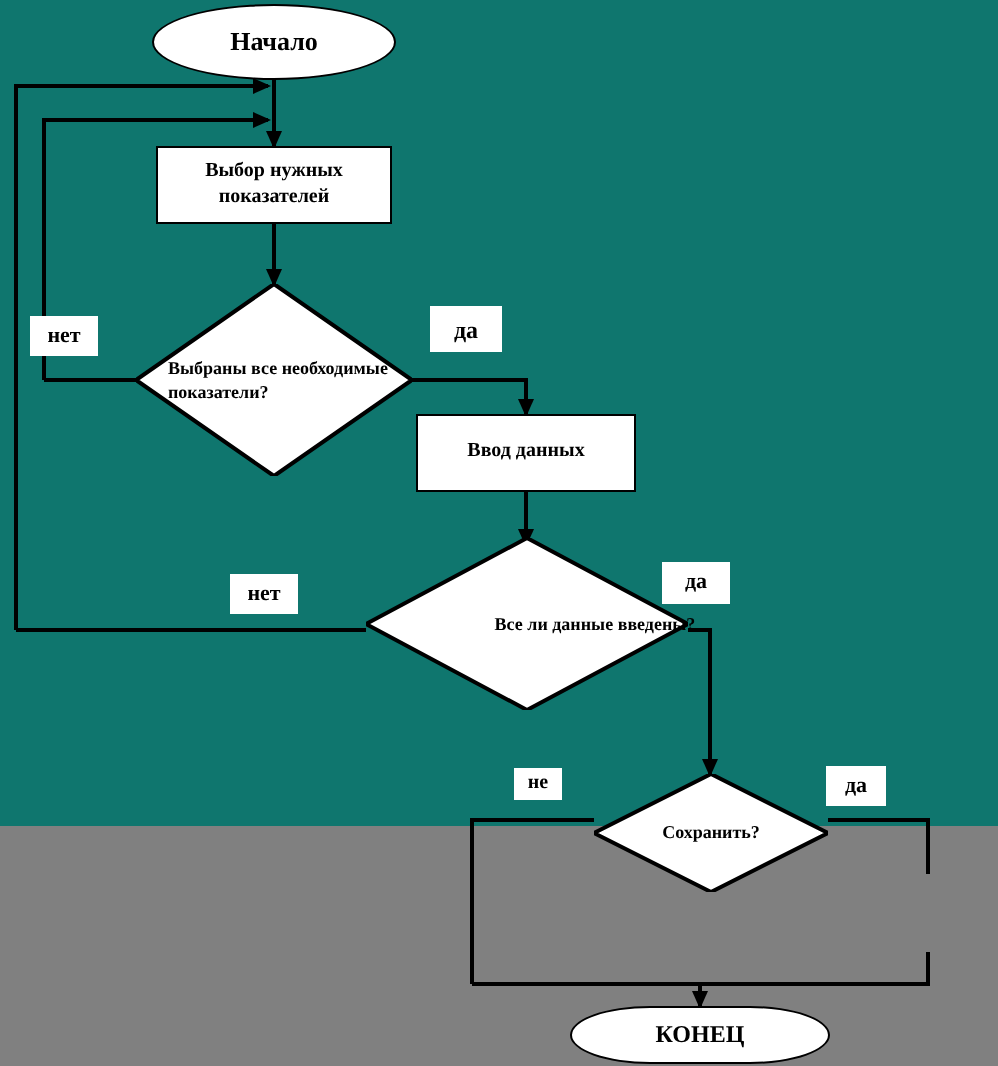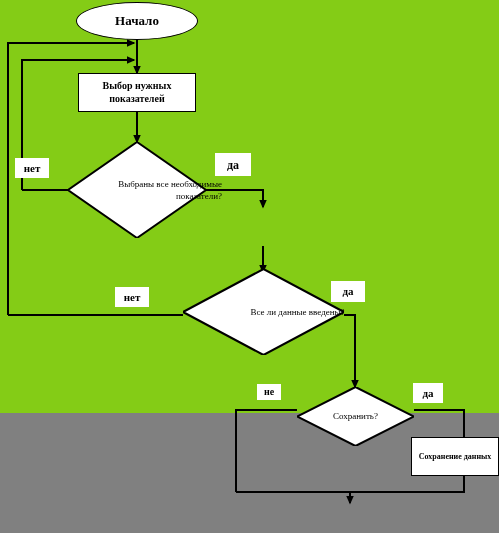--- a/index.html
+++ b/index.html
@@ -10,21 +10,21 @@
   body {
     width: 499px;
     height: 533px;
     font-family: "Liberation Serif", "DejaVu Serif", serif;
     overflow: hidden;
   }
   #canvas {
     position: relative;
     width: 499px;
     height: 413px;
-    background: #84cc16;
+    background: #0f766e;
   }
   #wires {
     position: absolute;
     left: 0; top: 0;
     width: 499px;
     height: 533px;
   }
   .node {
     position: absolute;
     background: #ffffff;
@@ -55,23 +55,23 @@
     left: 0; top: 0;
   }
   .diamond-label {
     position: absolute;
     left: 0; top: 0;
     width: 100%;
     height: 100%;
     display: flex;
     align-items: center;
     justify-content: center;
-    text-align: right;
+    text-align: left;
     color: #000;
-    font-weight: normal;
+    font-weight: bold;
     line-height: 1.35;
     pointer-events: none;
   }
   .edge-label {
     position: absolute;
     background: #ffffff;
     border: 1px solid #ffffff;
     color: #000000;
     font-weight: bold;
     text-align: center;
@@ -135,43 +135,46 @@
 
   <div class="diamond-wrap" style="left:68px; top:142px; width:138px; height:96px;">
     <svg width="138" height="96" viewBox="0 0 138 96" xmlns="http://www.w3.org/2000/svg">
       <polygon points="69,0 138,48 69,96 0,48" fill="#ffffff" stroke="#000000" stroke-width="2"></polygon>
     </svg>
     <div class="diamond-label" style="font-size:9px; padding:0 16px;">
       <span>Выбраны все необходимые показатели?</span>
     </div>
   </div>
 
+  <div class="node rect" style="left:208px; top:207px; width:110px; height:39px; font-size:10px;">
+    <span>Ввод данных</span>
+  </div>
 
   <div class="diamond-wrap" style="left:183px; top:269px; width:161px; height:86px;">
     <svg width="161" height="86" viewBox="0 0 161 86" xmlns="http://www.w3.org/2000/svg">
       <polygon points="80.5,0 161,43 80.5,86 0,43" fill="#ffffff" stroke="#000000" stroke-width="2"></polygon>
     </svg>
     <div class="diamond-label" style="font-size:9px; padding:0 34px;">
       <span>Все ли данные введены?</span>
     </div>
   </div>
 
   <div class="diamond-wrap" style="left:297px; top:387px; width:117px; height:59px;">
     <svg width="117" height="59" viewBox="0 0 117 59" xmlns="http://www.w3.org/2000/svg">
       <polygon points="58.5,0 117,29.5 58.5,59 0,29.5" fill="#ffffff" stroke="#000000" stroke-width="2"></polygon>
     </svg>
     <div class="diamond-label" style="font-size:9px;">
       <span>Сохранить?</span>
     </div>
   </div>
 
-  <div class="node rect" style="left:411px; top:437px; width:88px; height:39px; font-size:8px; padding:2px 4px;">
-    <span>Сохранение данных</span>
+
+  <div class="node stadium" style="left:285px; top:503px; width:130px; height:29px; font-size:12px;">
+    <span>КОНЕЦ</span>
   </div>
-
 
   <div class="edge-label framed" style="left:15px; top:158px; width:34px; height:20px; font-size:11px;">
     <span>нет</span>
   </div>
 
   <div class="edge-label framed" style="left:215px; top:153px; width:36px; height:23px; font-size:12px;">
     <span>да</span>
   </div>
 
   <div class="edge-label framed" style="left:115px; top:287px; width:34px; height:20px; font-size:11px;">

